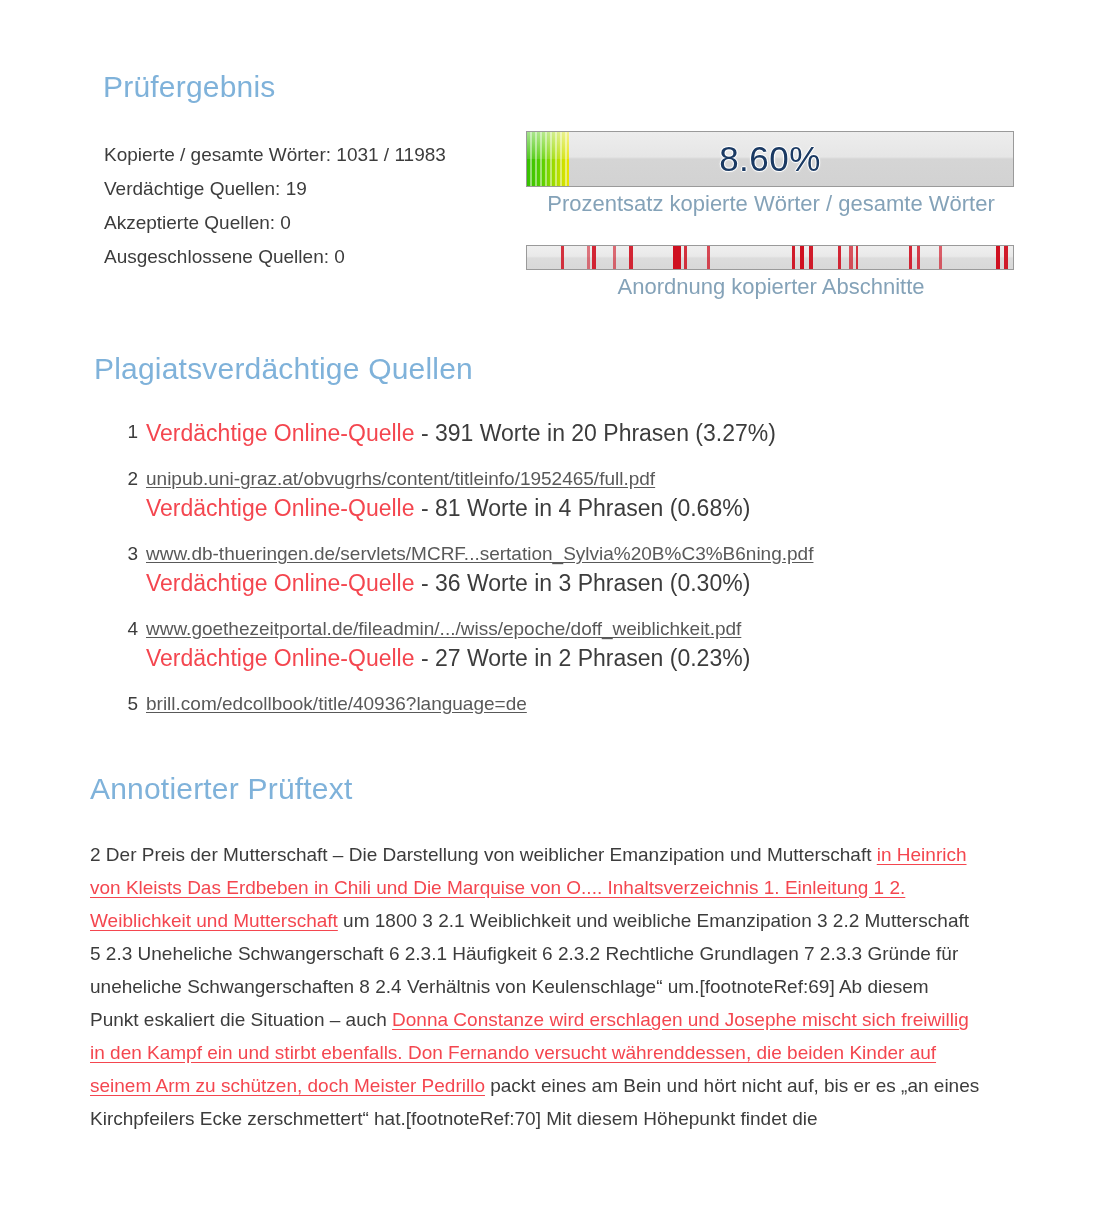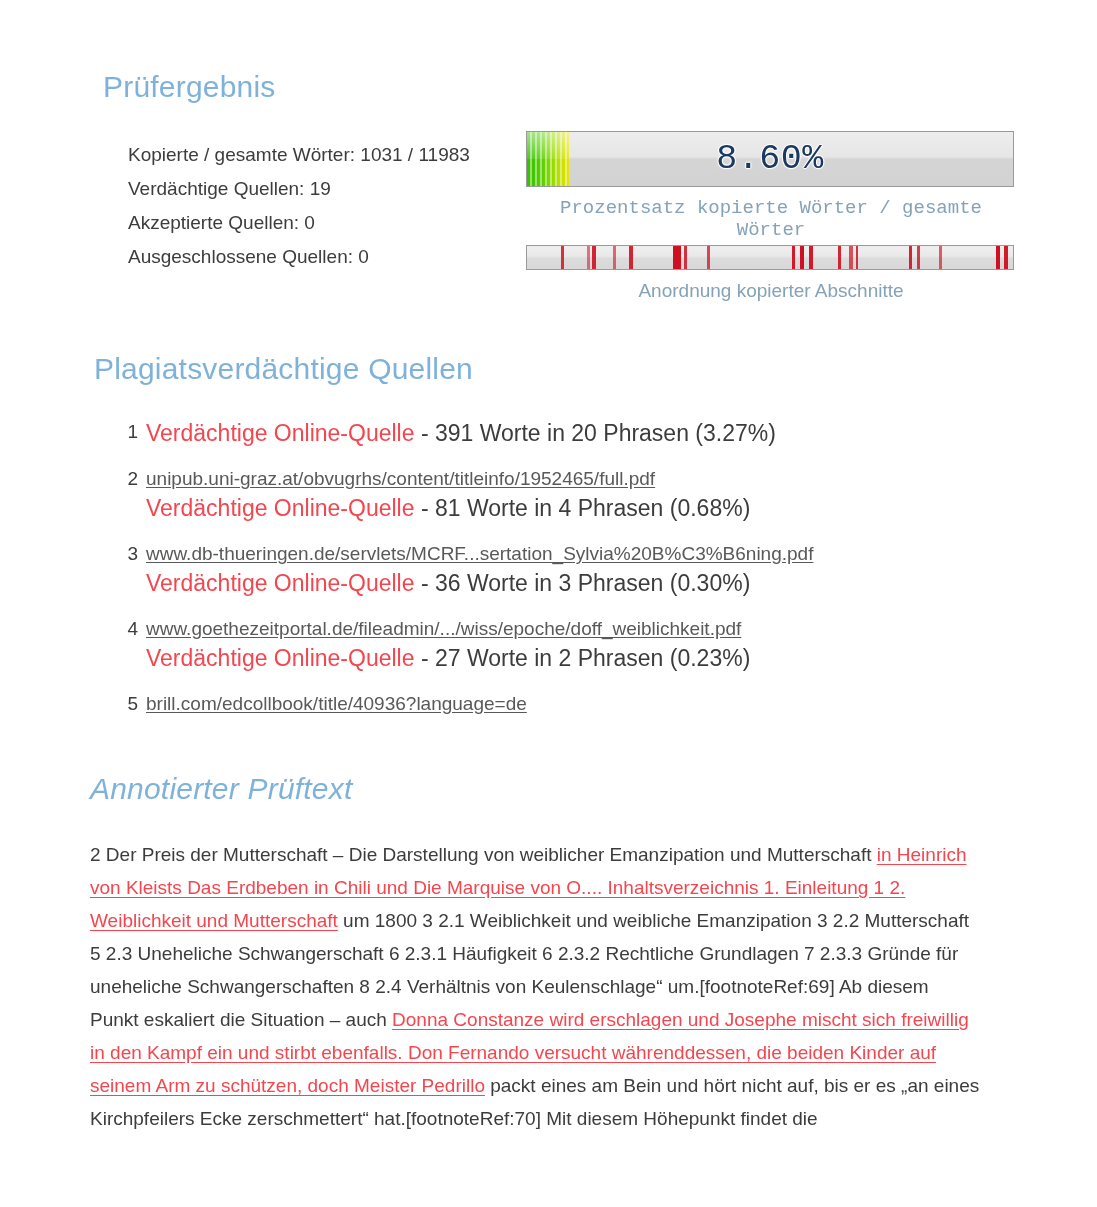--- a/index.html
+++ b/index.html
@@ -16,31 +16,31 @@
   
   h1.section-title{
     margin:0;
     font-weight:400;
     color:#7fb2da;
     font-size:30px;
     letter-spacing:.2px;
   }
   #t-pruefergebnis{position:absolute;left:103px;top:70px;}
   #t-quellen{position:absolute;left:94px;top:352px;}
-  #t-annot{position:absolute;left:90px;top:772px;font-style:italic;}
+  #t-annot{position:absolute;left:90px;top:772px;}
 
   
   .stats{
     position:absolute;left:104px;top:138px;
     color:#3c3c3c;font-size:19px;line-height:34px;
   }
-  .stats div{white-space:nowrap;margin-left:24px;}
+  .stats div{white-space:nowrap;}
 
   
-  .gauge-wrap{position:absolute;left:526px;top:131px;width:490px;font-family:Liberation Mono, monospace;}
+  .gauge-wrap{position:absolute;left:526px;top:131px;width:490px;}
   .gauge{
     position:relative;width:488px;height:56px;
     border:1px solid #9a9a9a;
     background:linear-gradient(to bottom,#ededed 0%,#e6e6e6 46%,#d5d5d5 50%,#d2d2d2 100%);
     box-sizing:border-box;
     overflow:hidden;
   }
   .gauge-fill{
     position:absolute;left:0;top:0;bottom:0;
     background:
@@ -56,22 +56,22 @@
     background:linear-gradient(to bottom,rgba(255,255,255,.55),rgba(255,255,255,.12));
   }
   .gauge-value{
     position:absolute;left:0;right:0;top:0;bottom:0;
     display:flex;align-items:center;justify-content:center;
     font-size:35px;color:#1b3a63;font-weight:400;
     text-shadow:0 0 3px #fff,0 1px 0 #fff,1px 0 0 #fff,-1px 0 0 #fff,0 -1px 0 #fff;
     letter-spacing:.5px;
   }
   .caption{
-    text-align:center;color:#84a2b8;font-size:19px;
-    margin-top:10px;font-weight:400;
+    text-align:center;color:#84a2b8;font-size:22px;
+    margin-top:4px;font-weight:400;
   }
 
   
   .strip-wrap{position:absolute;left:526px;top:245px;width:490px;}
   .strip{
     position:relative;width:488px;height:25px;
     border:1px solid #9a9a9a;box-sizing:border-box;
     background:linear-gradient(to bottom,#efefef 0%,#e9e9e9 45%,#dcdcdc 52%,#d8d8d8 100%);
     overflow:hidden;
   }

